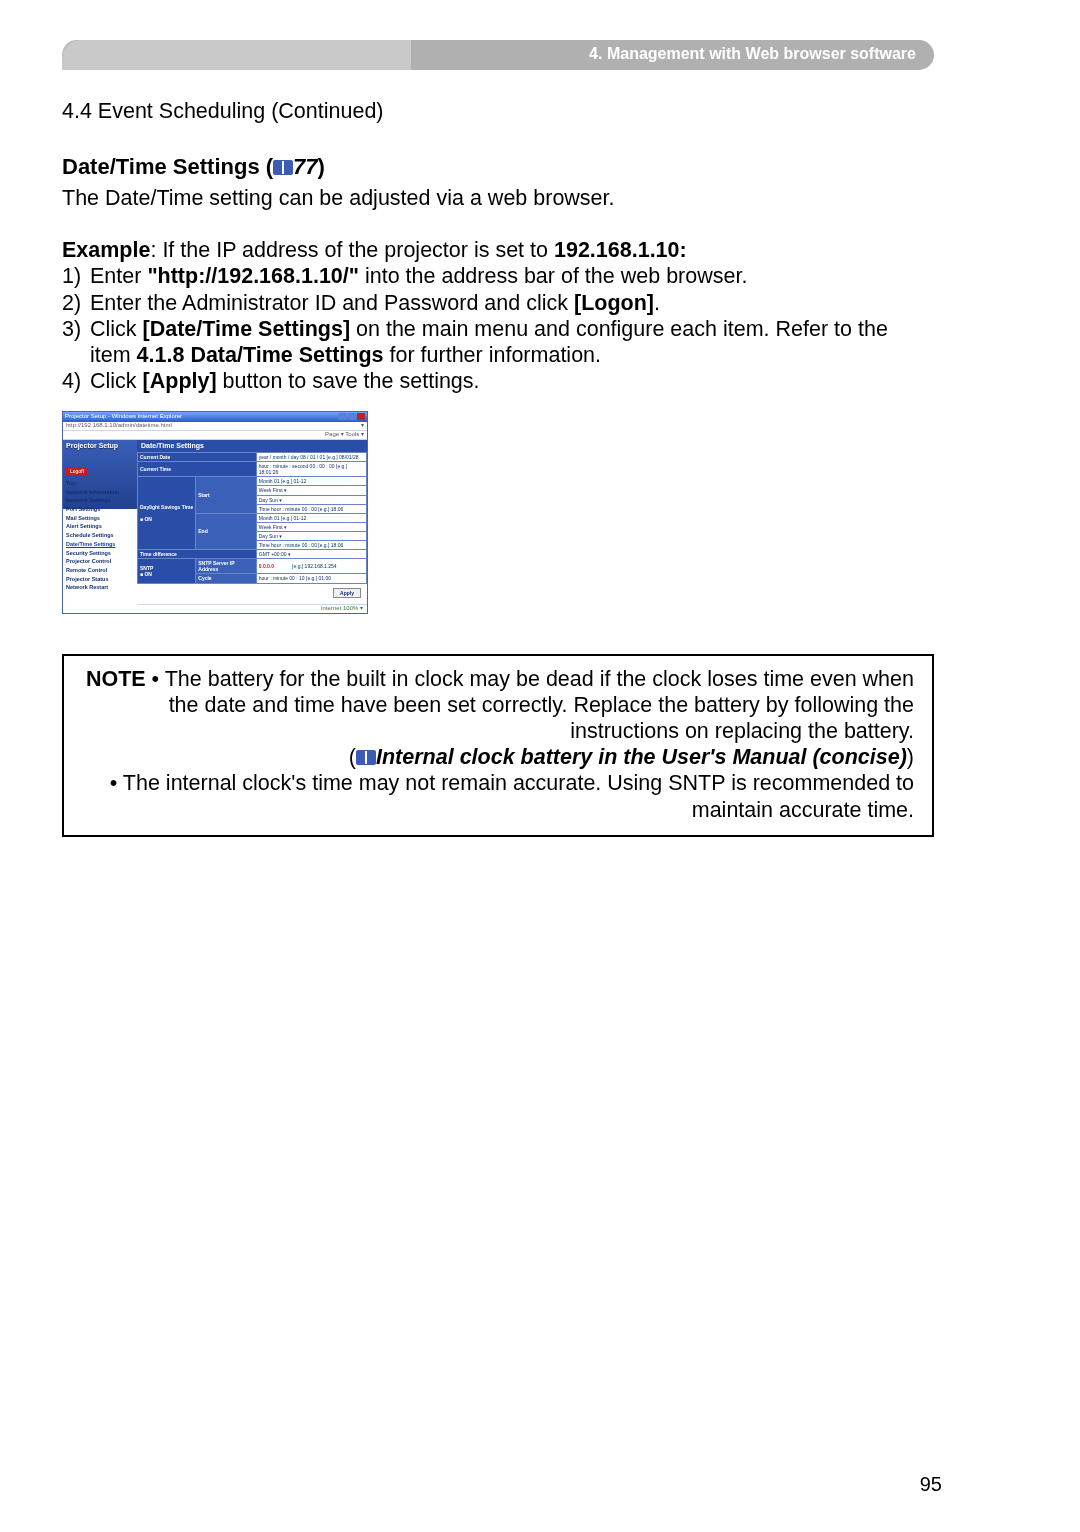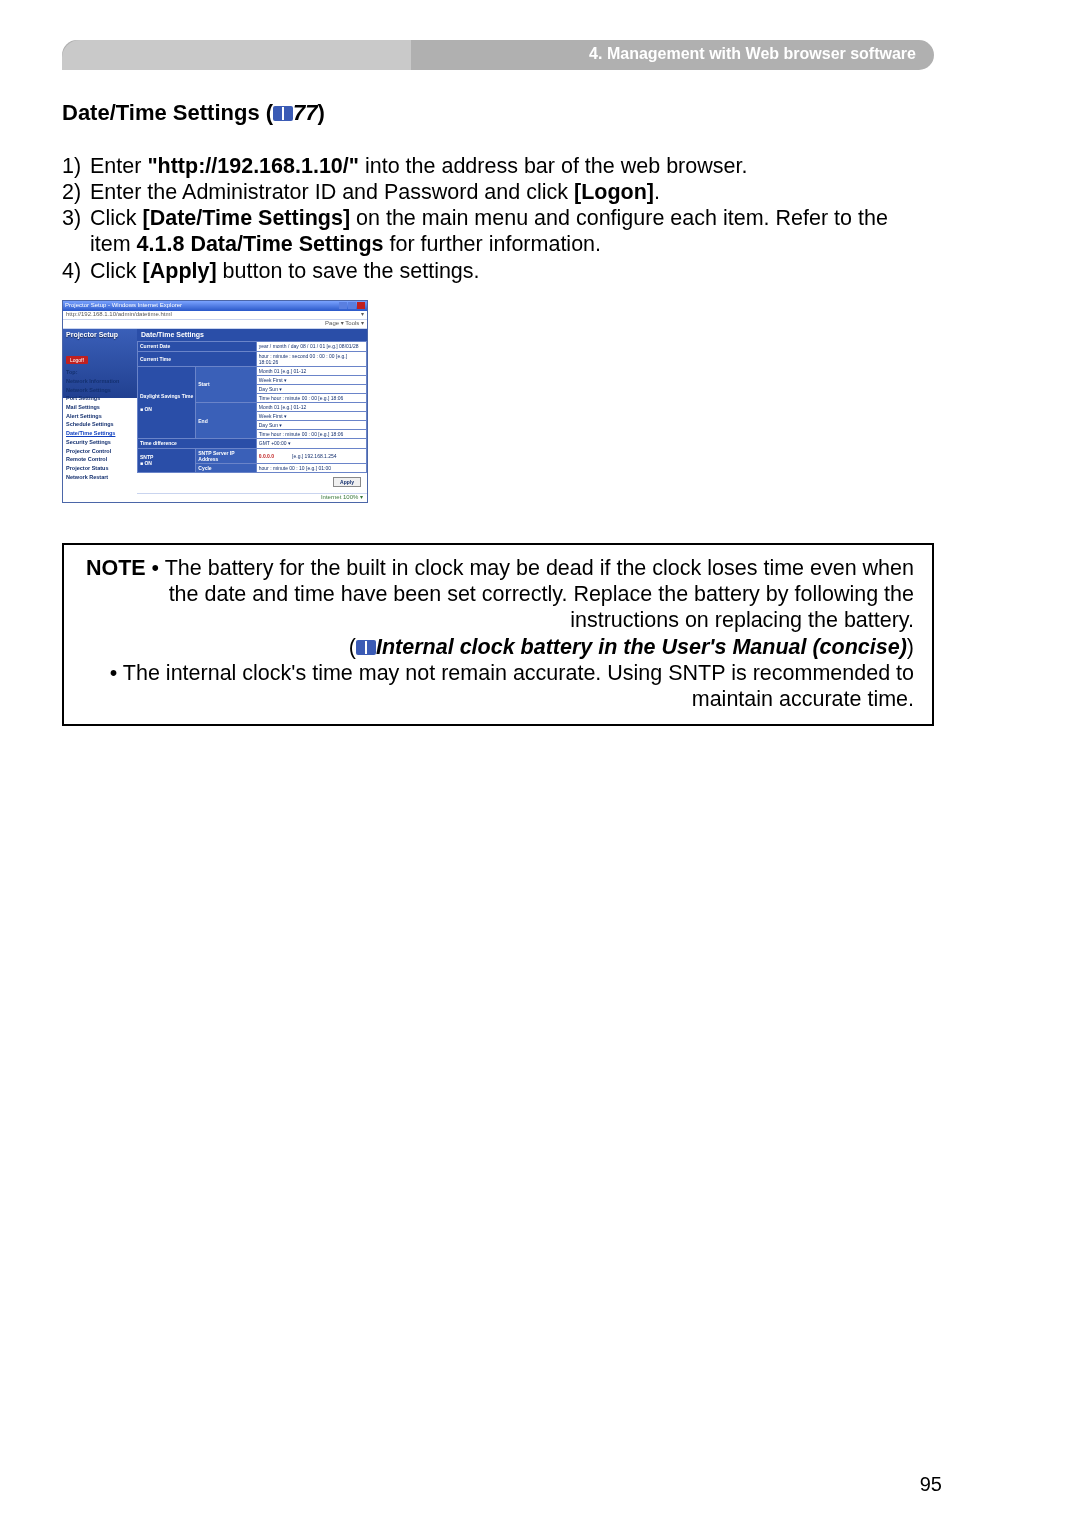--- a/index.html
+++ b/index.html
@@ -150,28 +150,33 @@
   }
 </style>
 </head>
 <body>
 
 <div class="page">
   <div class="header-bar">
     <span class="header-text">4. Management with Web browser software</span>
   </div>
 
+  <div class="section-cont">4.4 Event Scheduling (Continued)</div>
 
   <div class="heading">
     <strong>Date/Time Settings (</strong><span class="book-icon"></span><strong><i>77</i></strong><strong>)</strong>
   </div>
 
+  <div class="body-text">The Date/Time setting can be adjusted via a web browser.</div>
 
   <div class="gap"></div>
 
+  <div>
+    <strong>Example</strong><span>: If the IP address of the projector is set to </span><strong>192.168.1.10:</strong>
+  </div>
 
   <div class="steps">
     <div class="step">
       <div class="num">1)</div>
       <div class="txt"><span>Enter </span><strong>"http://192.168.1.10/"</strong><span> into the address bar of the web browser.</span></div>
     </div>
     <div class="step">
       <div class="num">2)</div>
       <div class="txt"><span>Enter the Administrator ID and Password and click </span><strong>[Logon]</strong><span>.</span></div>
     </div>

